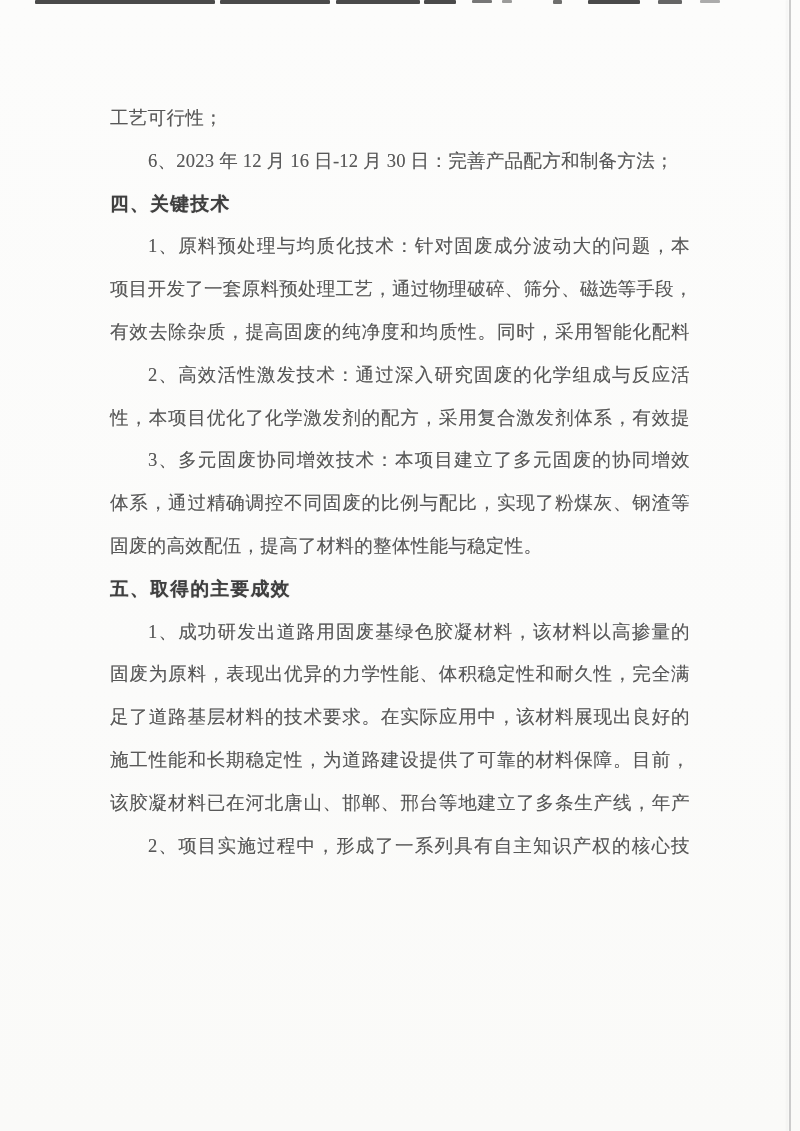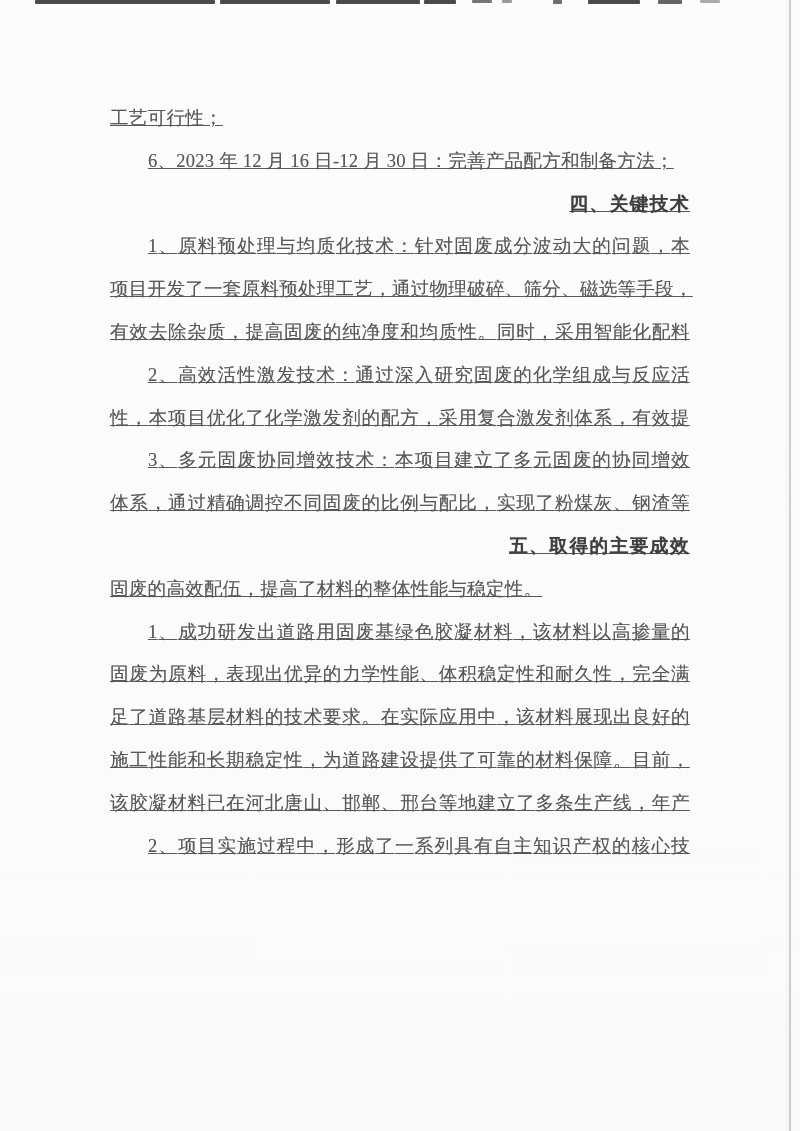--- a/index.html
+++ b/index.html
@@ -40,35 +40,33 @@
     box-shadow: -3px 0 2px rgba(0,0,0,0.03);
   }
   .text-block {
     position: absolute;
     top: 97px;
     left: 110px;
     width: 580px;
     color: #585858;
     font-size: 18.6px;
     letter-spacing: 0.2px;
-    text-decoration: underline;
   }
   .line {
     height: 42.8px;
     line-height: 42.8px;
     white-space: nowrap;
     text-shadow: 0 0 0.6px rgba(90,90,90,0.45);
   }
   .line.indent { padding-left: 38px; }
   .line.heading {
     font-weight: 700;
     color: #3f3f3f;
     letter-spacing: 1.5px;
     text-shadow: 0 0 0.8px rgba(55,55,55,0.6);
-    text-align: right;
   }
   
   .line.full {
     display: flex;
     justify-content: space-between;
     white-space: normal;
   }
   .line.full span { white-space: pre; }
 </style>
 </head>
@@ -307,22 +305,22 @@
         <span>现</span>
         <span>了</span>
         <span>粉</span>
         <span>煤</span>
         <span>灰</span>
         <span>、</span>
         <span>钢</span>
         <span>渣</span>
         <span>等</span>
       </div>
+    <div class="line">固废的高效配伍，提高了材料的整体性能与稳定性。</div>
     <div class="line heading">五、取得的主要成效</div>
-    <div class="line">固废的高效配伍，提高了材料的整体性能与稳定性。</div>
     <div class="line indent full">
         <span>1</span>
         <span>、</span>
         <span>成</span>
         <span>功</span>
         <span>研</span>
         <span>发</span>
         <span>出</span>
         <span>道</span>
         <span>路</span>

